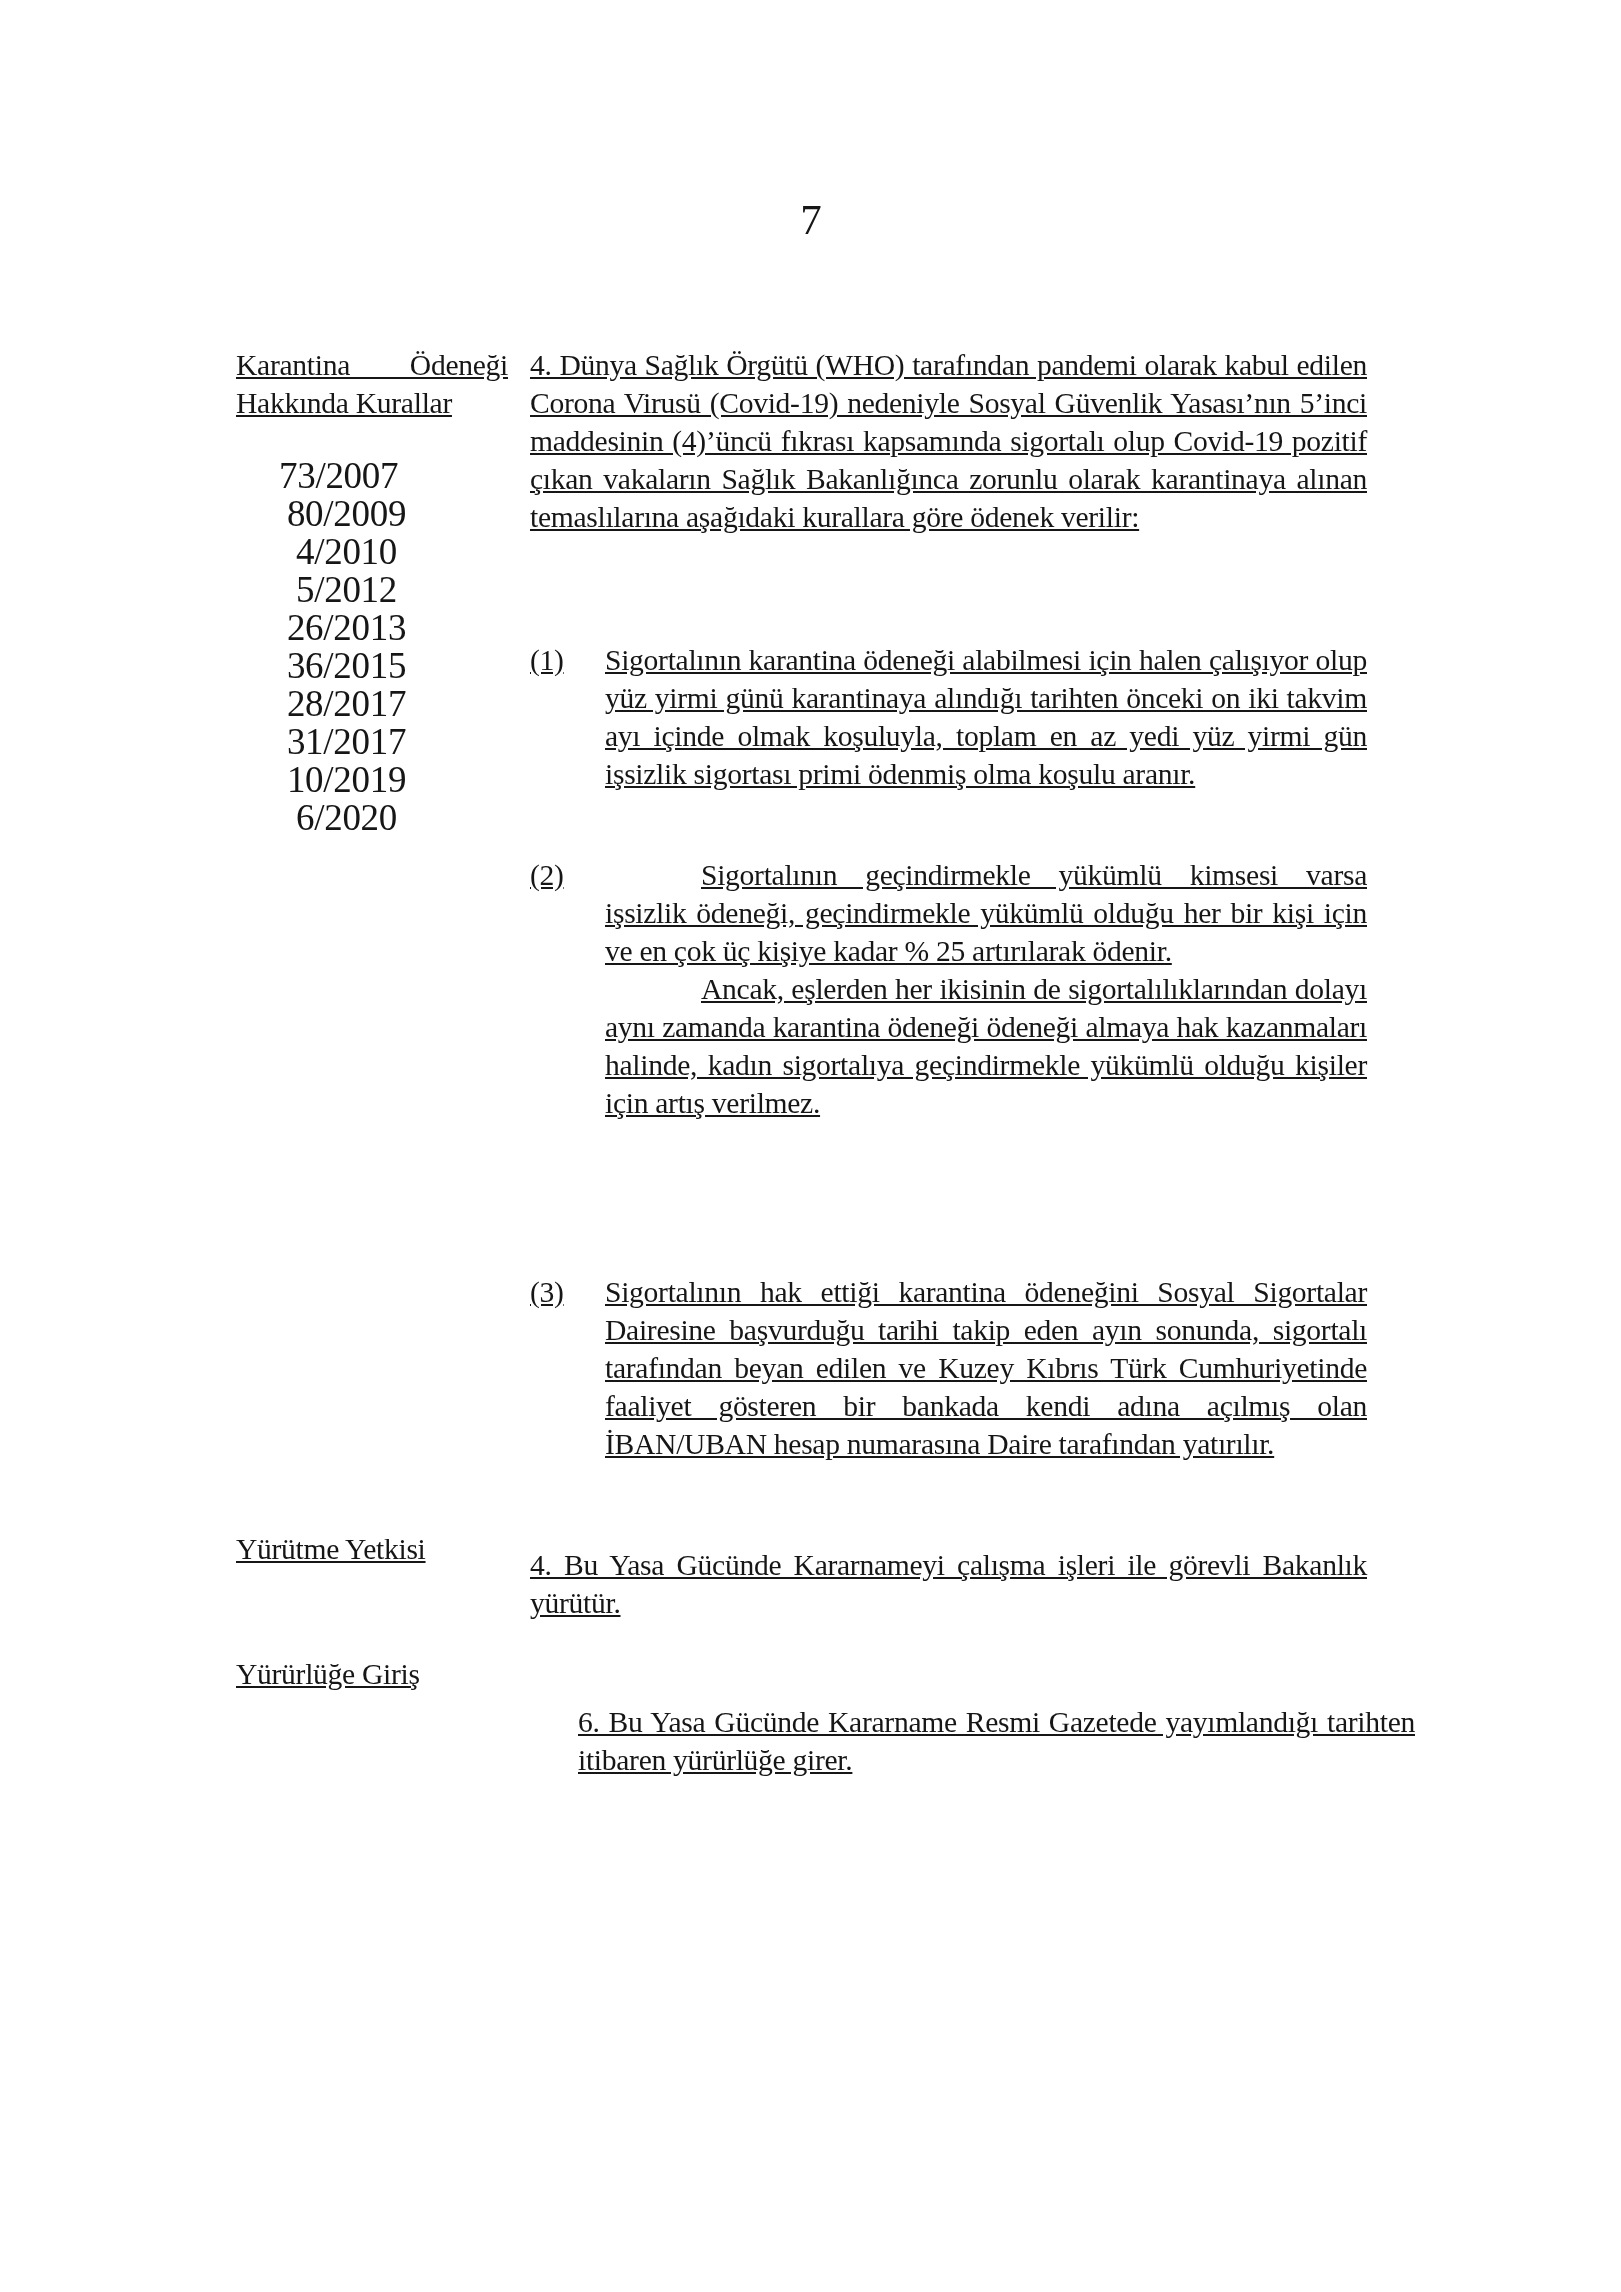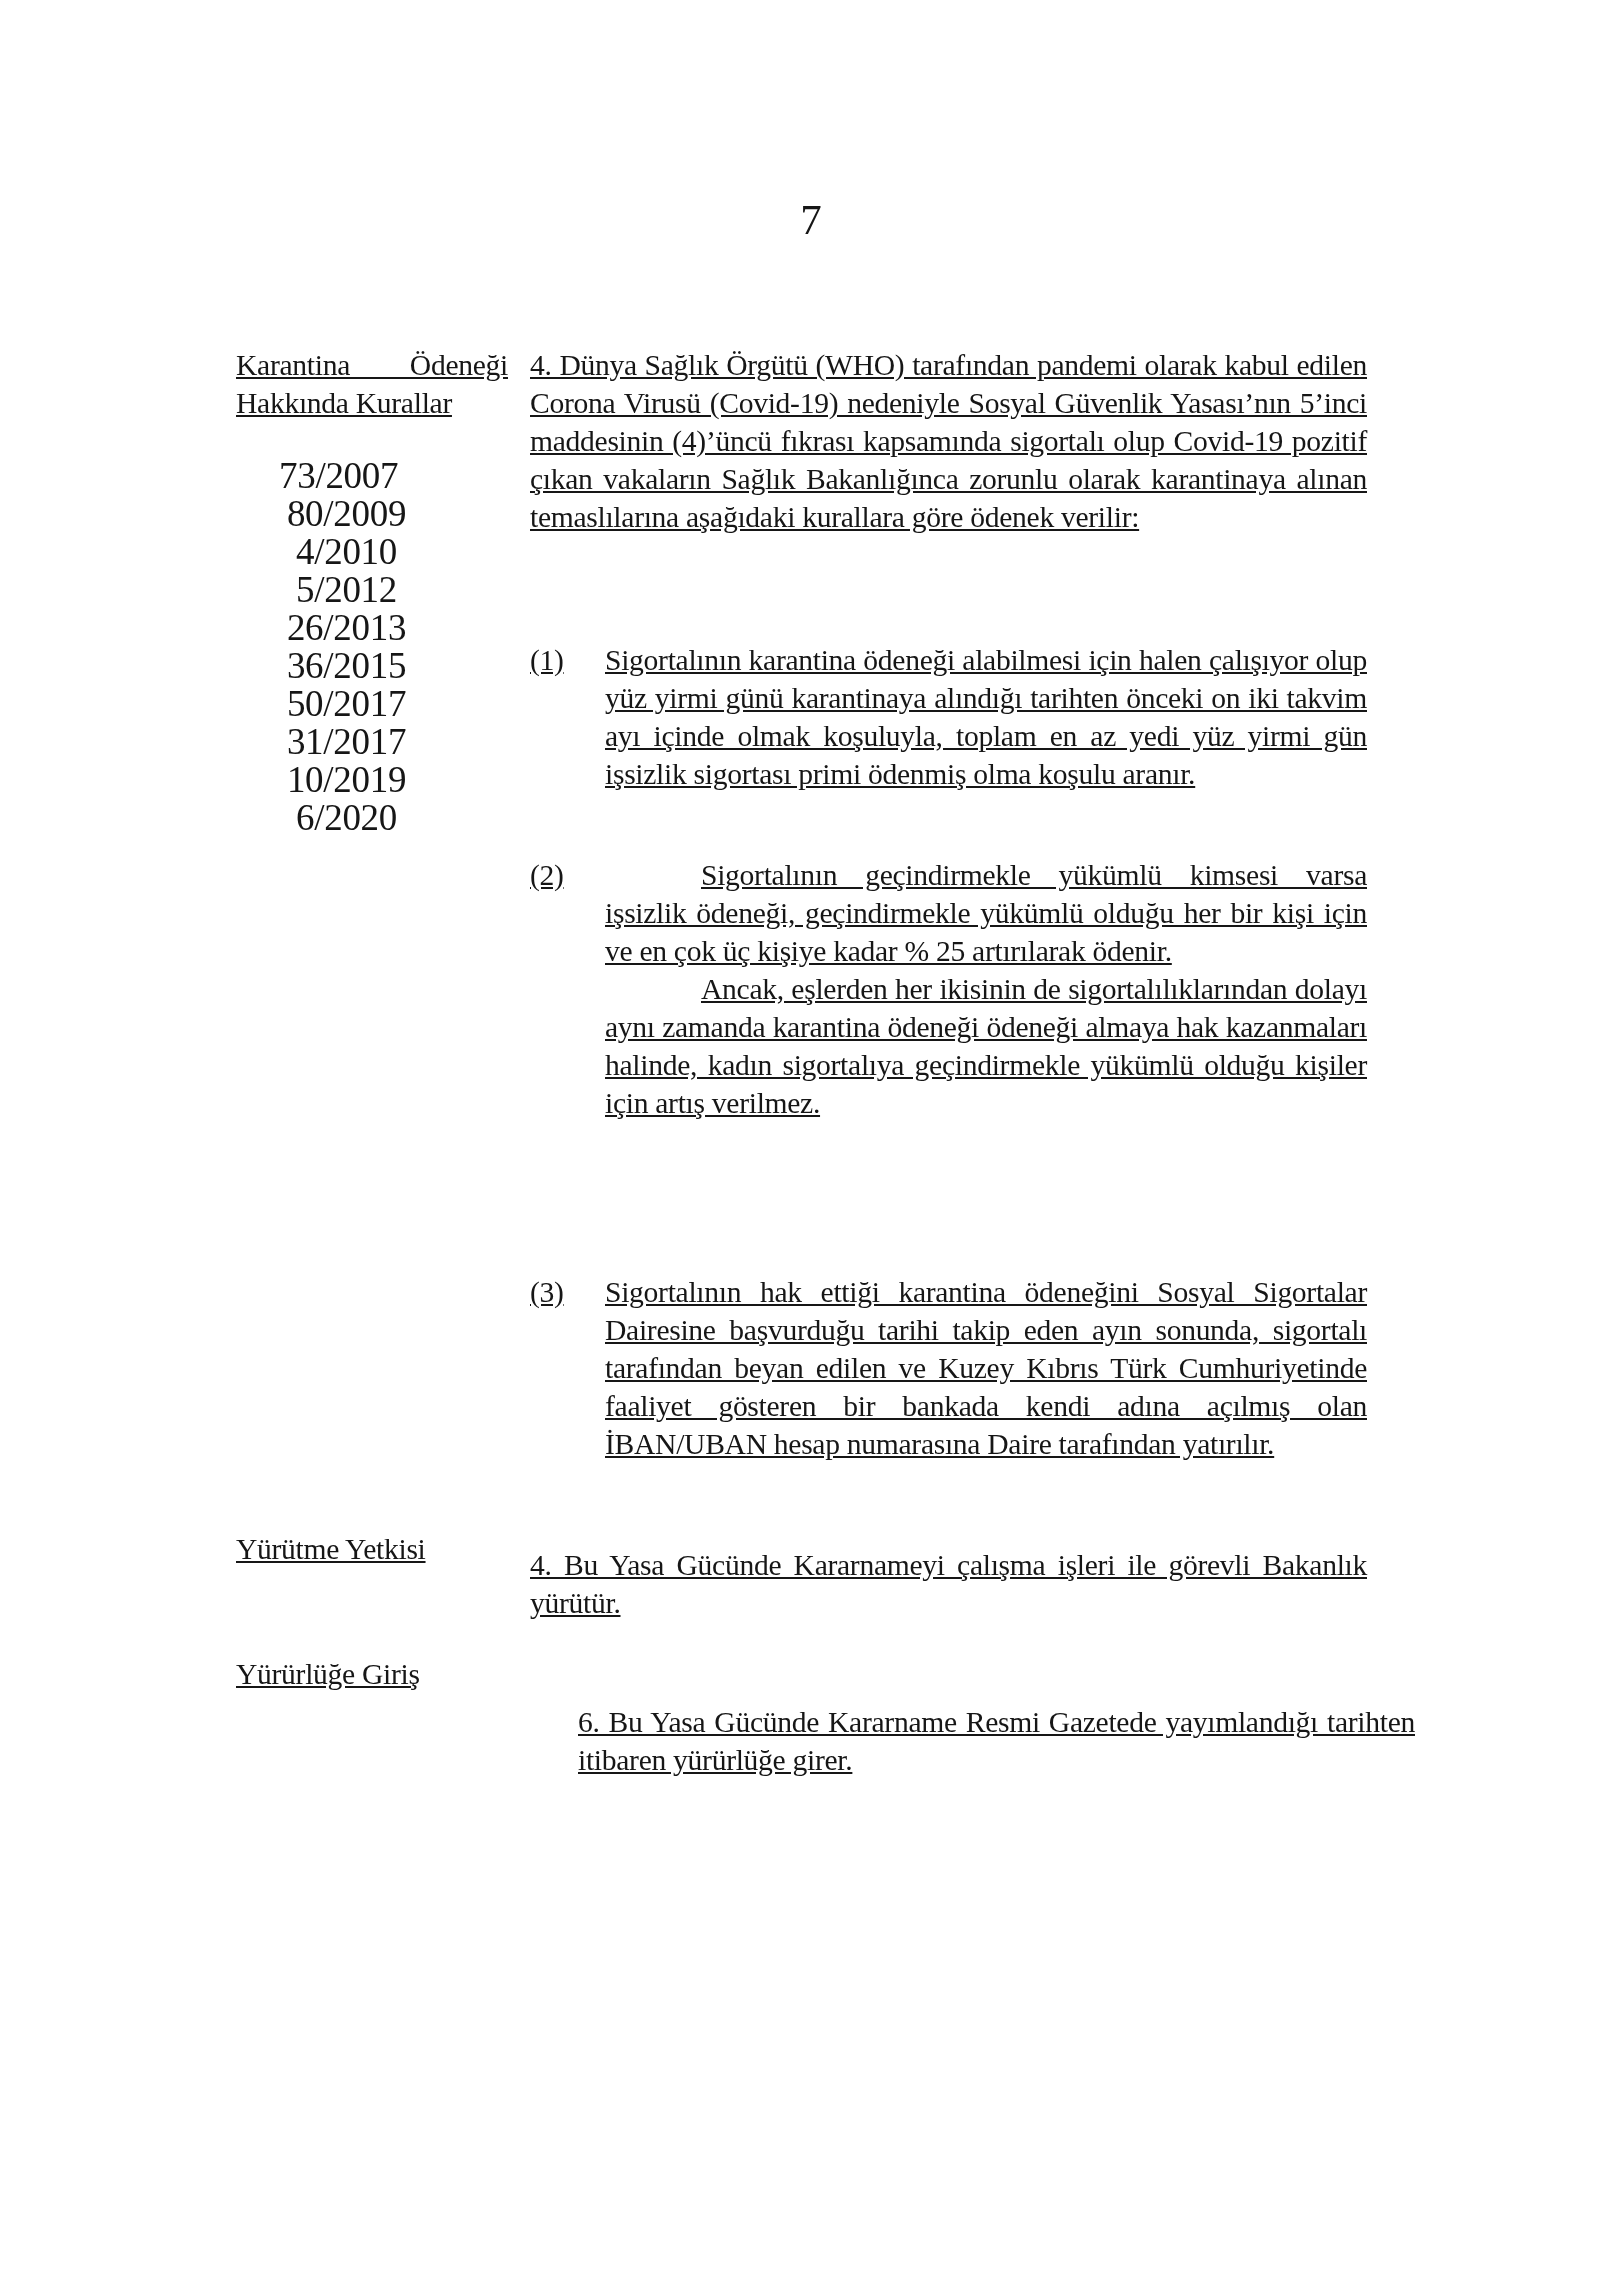--- a/index.html
+++ b/index.html
@@ -71,21 +71,21 @@
 
   <div class="abs label-col heading-label body-text">Karantina Ödeneği Hakkında Kurallar</div>
 
   <div class="abs amendments">
     <div class="amendment first">73/2007</div>
     <div class="amendment">80/2009</div>
     <div class="amendment">4/2010</div>
     <div class="amendment">5/2012</div>
     <div class="amendment">26/2013</div>
     <div class="amendment">36/2015</div>
-    <div class="amendment">50/2017</div>
+    <div class="amendment">28/2017</div>
     <div class="amendment">31/2017</div>
     <div class="amendment">10/2019</div>
     <div class="amendment">6/2020</div>
   </div>
 
   <div class="abs main-col intro-para body-text">4. Dünya Sağlık Örgütü (WHO) tarafından pandemi olarak kabul edilen Corona Virusü (Covid-19) nedeniyle Sosyal Güvenlik Yasası’nın 5’inci maddesinin (4)’üncü fıkrası kapsamında sigortalı olup Covid-19 pozitif çıkan vakaların Sağlık Bakanlığınca zorunlu olarak karantinaya alınan temaslılarına aşağıdaki kurallara göre ödenek verilir:</div>
 
   <div class="abs main-col clause clause-1 body-text">
     <div class="clause-num">(1)</div>
     <div class="clause-body">

